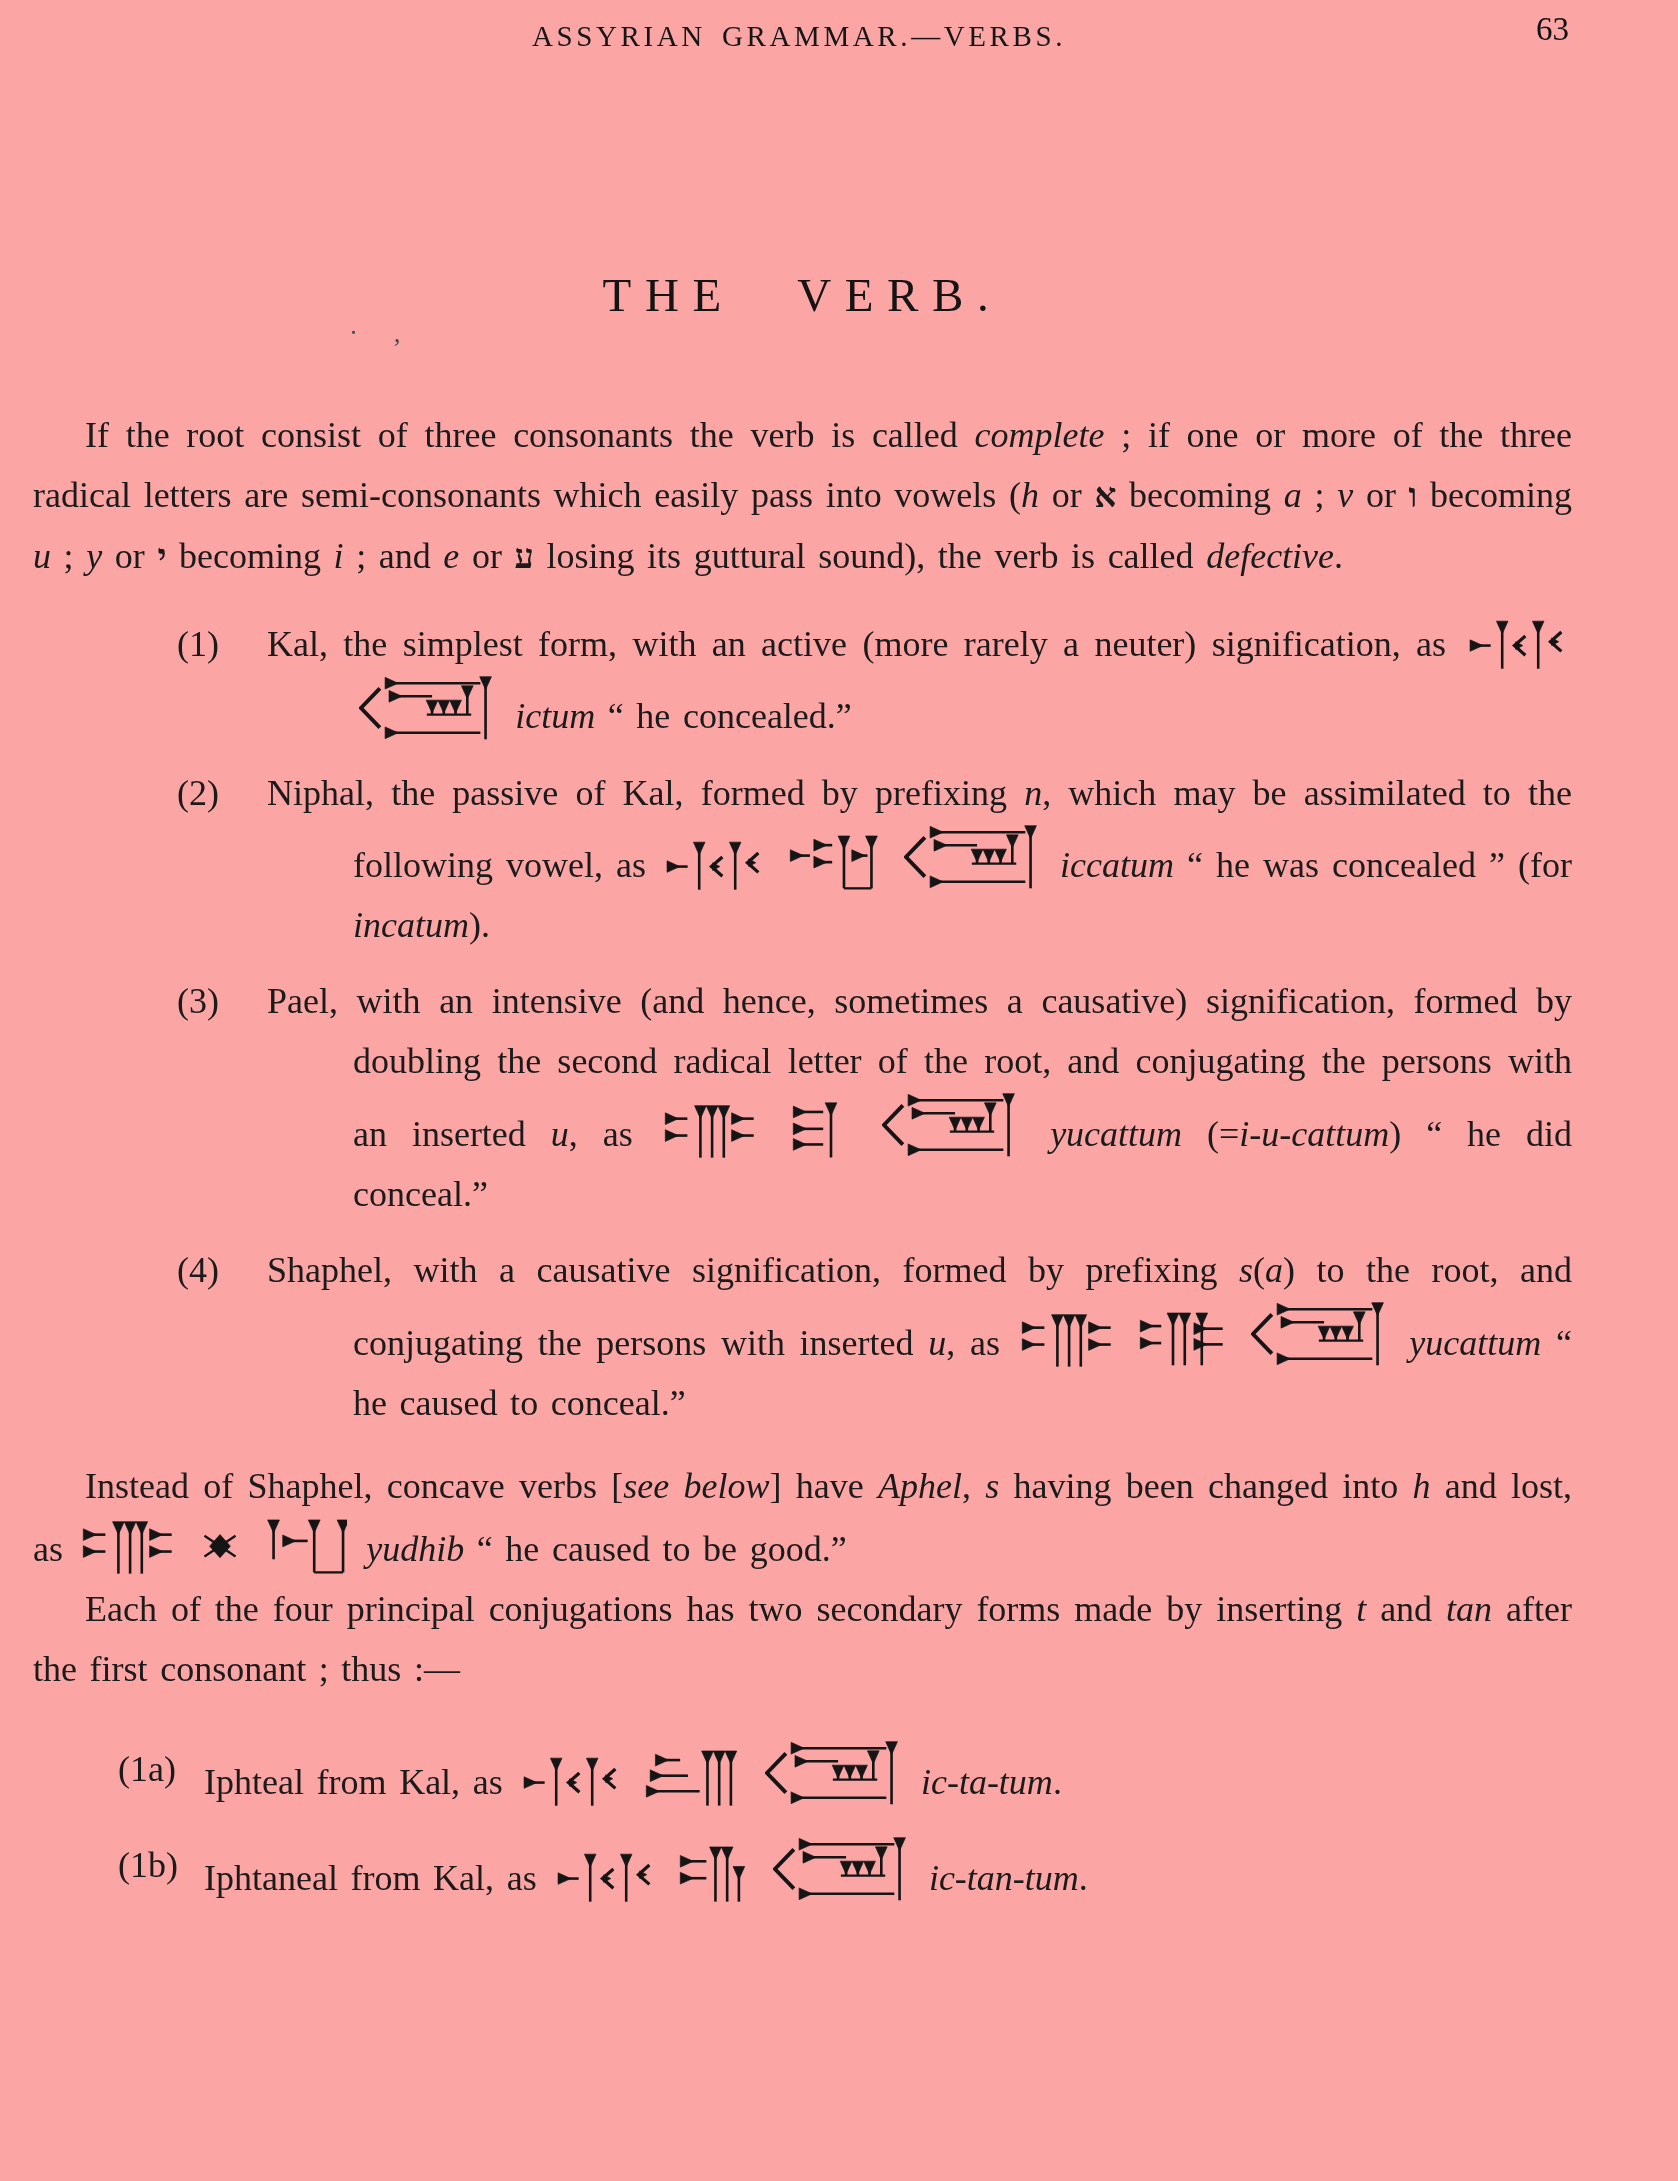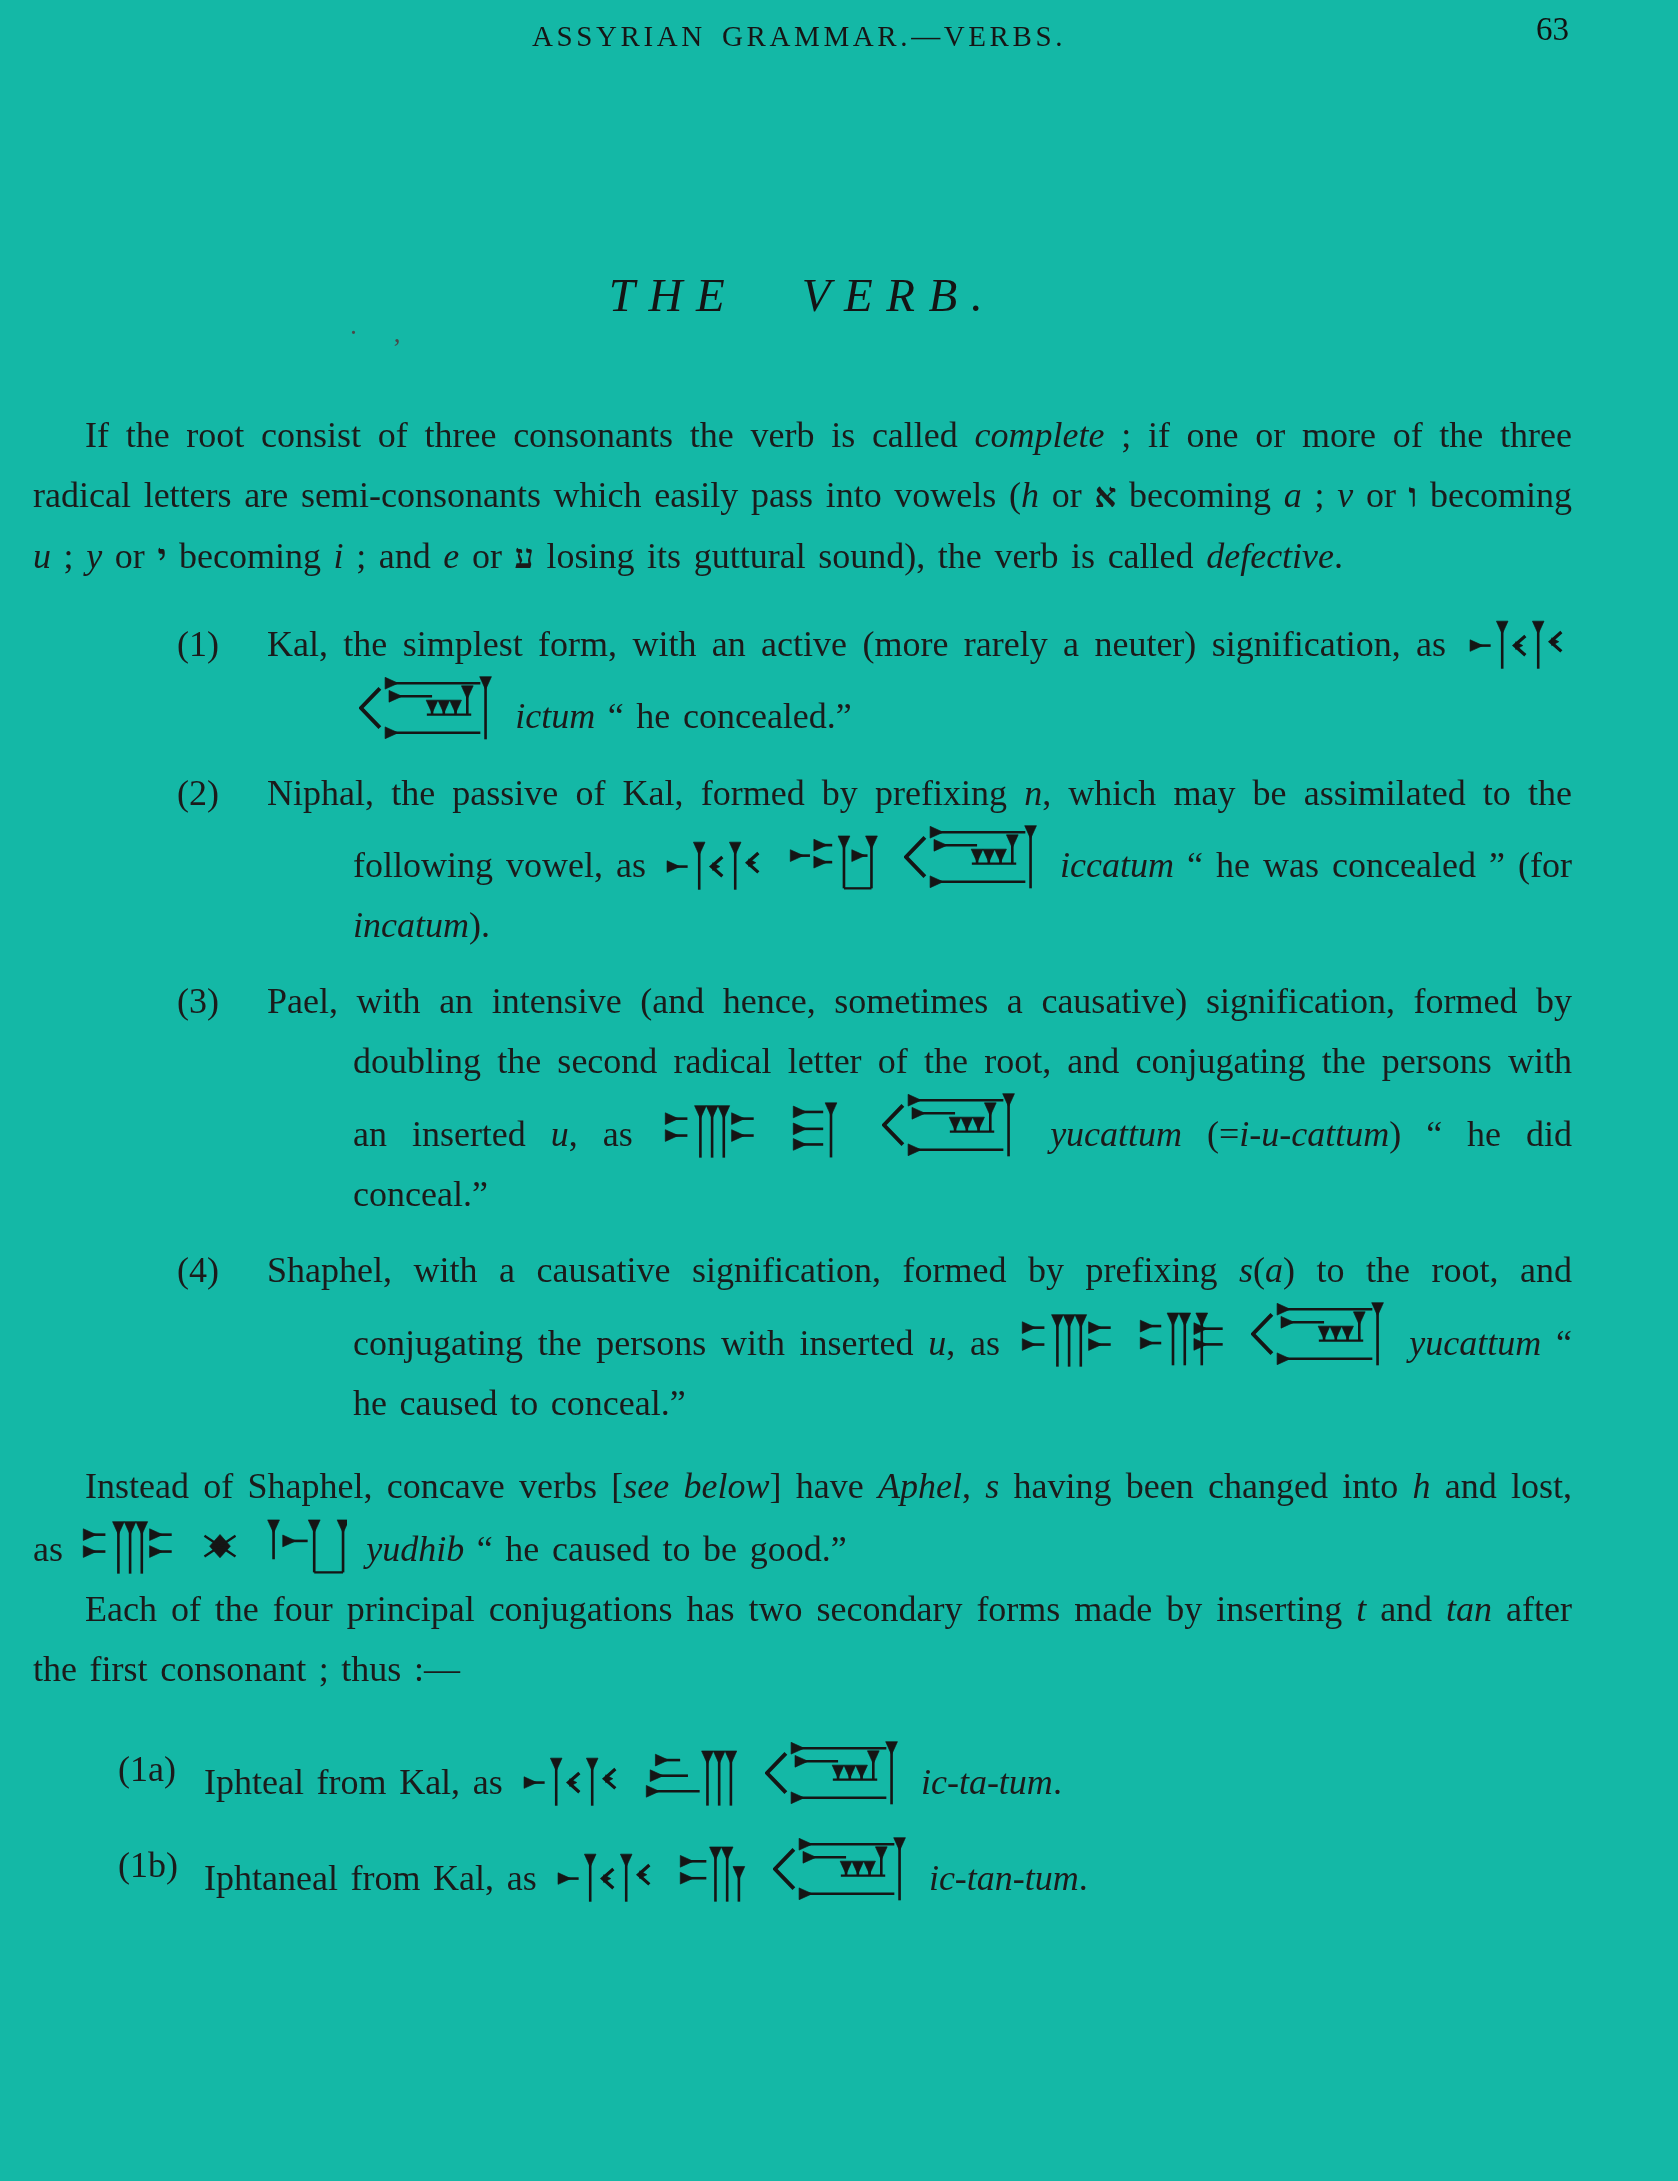--- a/index.html
+++ b/index.html
@@ -1,20 +1,20 @@
 <!DOCTYPE html>
 <html style="font-size:14.5px"><head>
 <meta charset="utf-8">
 <title>Assyrian Grammar — Verbs, p. 63</title>
 <style>
   html,body{margin:0;padding:0;background:#ffffff;}
   .page{
     position:relative;
     width:1679px;height:2182px;
-    background:#14b8a6;
+    background:#fca5a5;
     color:#1b1b1b;
     font-family:"Liberation Serif","DejaVu Serif",serif;
     overflow:hidden;
   }
   .running-head{
     position:absolute;top:20px;left:0;right:0;
     text-align:center;
     padding-right:81px;
     font-size:29px;
     letter-spacing:3.6px;
@@ -35,21 +35,20 @@
   }
   .title{
     margin:0 0 83px 0;
     text-align:center;
     font-weight:normal;
     font-size:47px;
     letter-spacing:13.6px;
     word-spacing:38px;
     line-height:54px;
     color:#141414;
-    font-style:italic;
   }
   .para{
     margin:0;
     font-size:36px;
     line-height:60px;
     text-align:justify;
     text-indent:52px;
     word-spacing:3.6px;
   }
   .para em, .item em{font-style:italic;}

